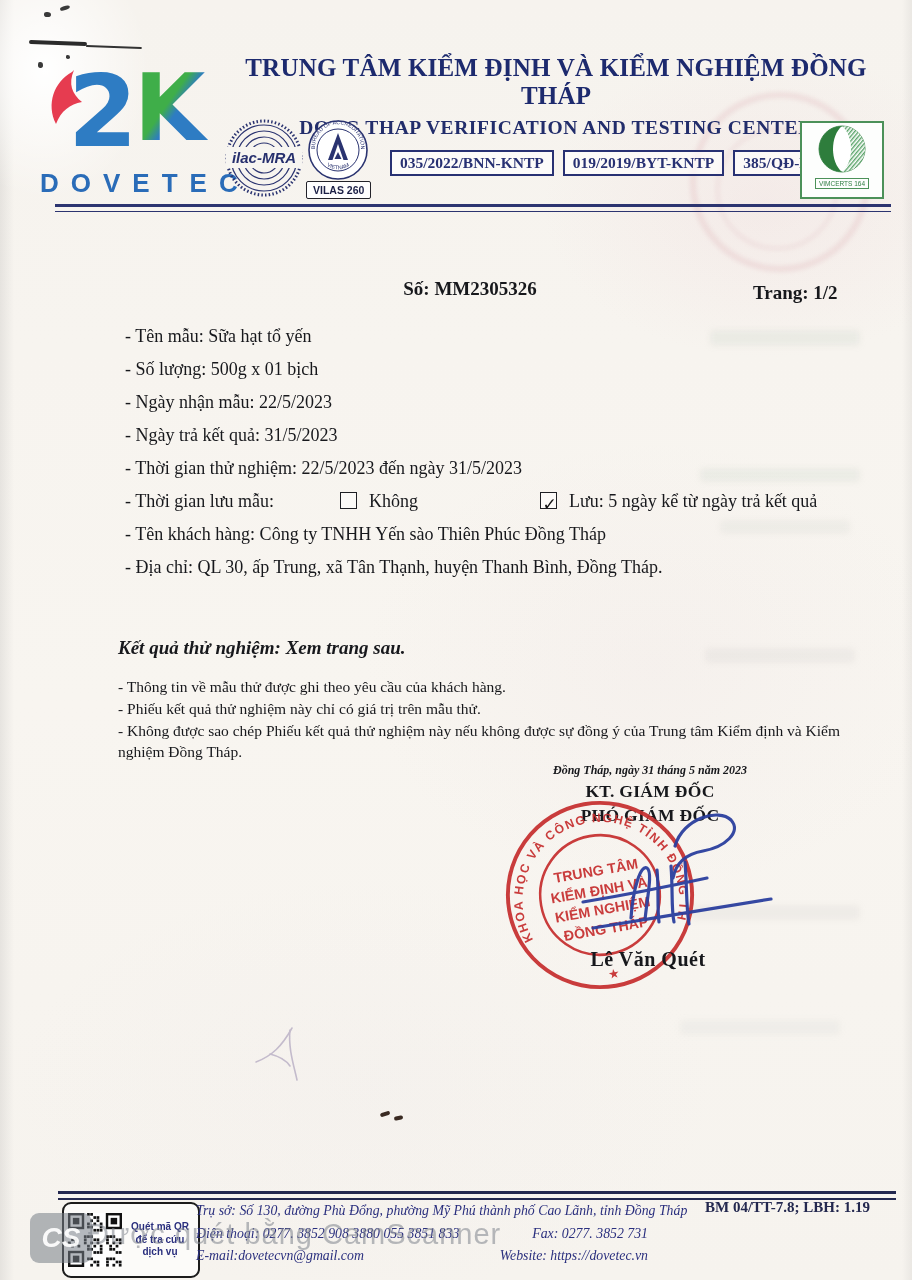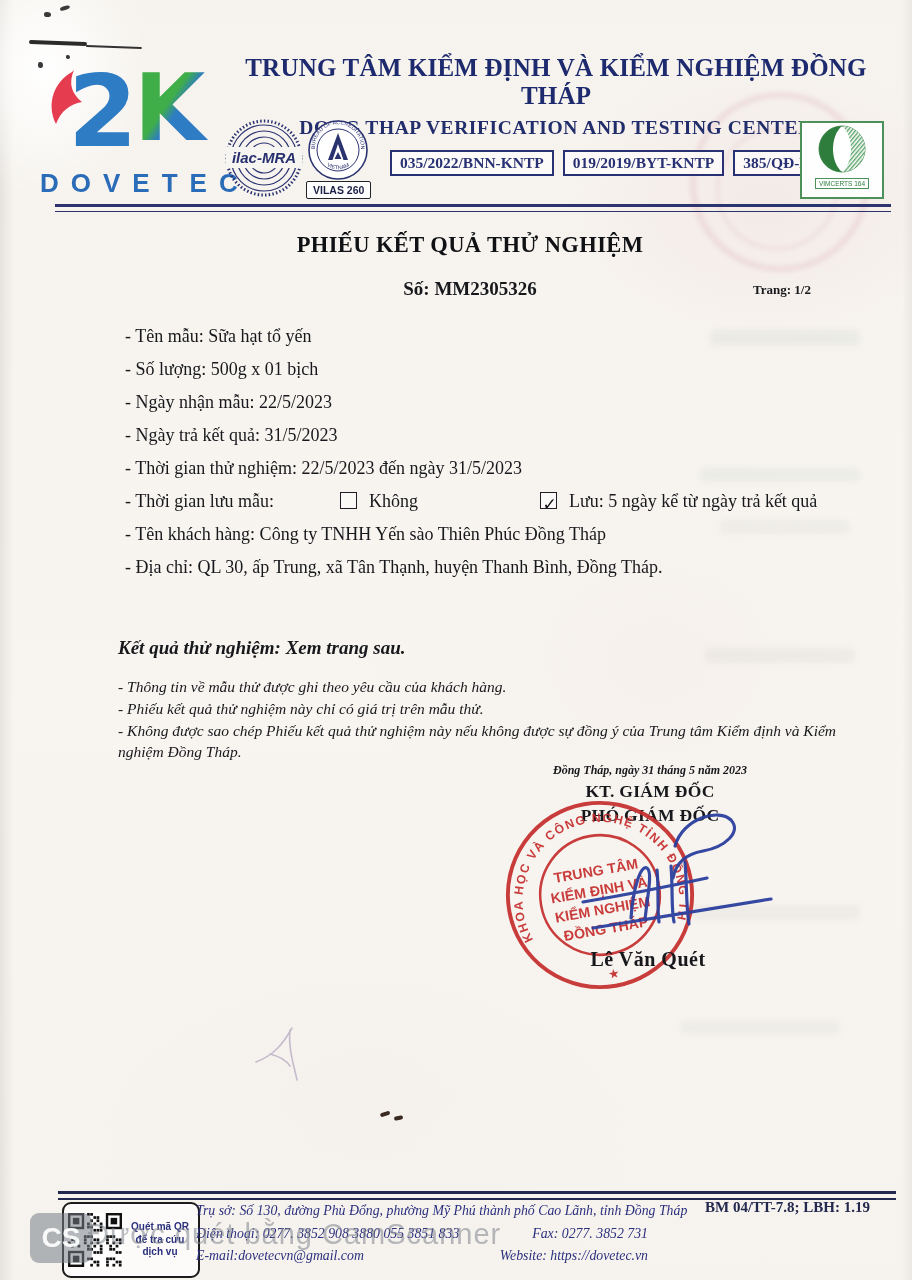--- a/index.html
+++ b/index.html
@@ -36,31 +36,31 @@
              font-size:6.5px;color:#2f7d42;padding:0 3px;line-height:9px;margin-top:1px;}
   .rule-top{left:55px;top:204px;width:836px;height:4px;
             border-top:3px solid #2c3470;border-bottom:1.5px solid #2c3470;}
   .bleed-ring{border-radius:50%;filter:blur(2px);pointer-events:none;}
   .bleed1{left:690px;top:92px;width:168px;height:168px;border:6px solid rgba(201,118,134,.15);}
   .bleed2{left:716px;top:128px;width:116px;height:116px;border:3px solid rgba(201,118,134,.12);}
   
   .doc-title{left:30px;top:232px;width:880px;text-align:center;font-weight:bold;
              font-size:22.5px;color:#101114;letter-spacing:.4px;}
   .doc-number{left:30px;top:278px;width:880px;text-align:center;font-weight:bold;font-size:19px;}
-  .page-label{left:753px;top:282px;font-size:13px;font-weight:600;}
+  .page-label{left:753px;top:282px;font-size:19px;font-weight:600;}
   
   .fields{left:125px;top:320px;width:745px;font-size:18px;}
   .field-line{line-height:33px;white-space:nowrap;}
   .cb{display:inline-block;width:15px;height:15px;border:1.6px solid #1e1f24;
       vertical-align:-2px;margin-right:7px;position:relative;background:rgba(255,255,255,.5);}
   .cb.checked::after{content:"✓";position:absolute;top:-5px;left:1px;font-size:17px;color:#111;}
   .opt-no{margin-left:62px;}
   .opt-yes{margin-left:118px;}
   .result-note{left:118px;top:637px;font-weight:bold;font-style:italic;font-size:19px;}
-  .notes{left:118px;top:676px;width:758px;font-style:italic;font-size:15.5px;line-height:21.8px;}
+  .notes{left:118px;top:676px;width:758px;font-size:15.5px;line-height:21.8px;}
   
   .sig-block{left:430px;top:763px;width:440px;text-align:center;}
   .place-date{font-weight:bold;font-style:italic;font-size:12px;}
   .sig-title{font-weight:bold;font-size:17.5px;margin-top:3px;letter-spacing:.3px;}
   .stamp{left:502px;top:797px;width:196px;height:196px;transform:rotate(-10deg);opacity:.93;}
   .sig-svg{left:535px;top:806px;width:240px;height:150px;}
   .signer{left:478px;top:948px;width:340px;text-align:center;font-weight:bold;
           font-size:20px;letter-spacing:.5px;}
   
   .rule-bottom{left:58px;top:1191px;width:838px;height:4px;
@@ -71,21 +71,21 @@
   .qr-text{flex:1;text-align:center;font-family:"Liberation Sans",sans-serif;
            font-size:10px;line-height:12.5px;color:#2a2f7e;font-weight:bold;}
   .footer-info{left:196px;top:1200px;width:452px;font-style:italic;font-size:13.8px;
                color:#2a2f7e;line-height:22.5px;}
   .f-row{display:flex;justify-content:space-between;white-space:nowrap;}
   .form-code{left:705px;top:1199px;font-weight:bold;font-size:15px;color:#23284f;white-space:nowrap;}
   .wm-text{left:88px;top:1218px;font-family:"Liberation Sans",sans-serif;font-size:29px;
            color:rgba(125,132,141,.55);letter-spacing:1px;z-index:9;white-space:nowrap;text-align:right;}
   .wm-logo{left:30px;top:1213px;width:62px;height:50px;background:rgba(118,125,134,.55);
            border-radius:9px;color:rgba(255,255,255,.92);font-family:"Liberation Sans",sans-serif;
-           font-weight:bold;font-size:28px;display:flex;align-items:center;justify-content:center;z-index:9;}
+           font-weight:bold;font-size:28px;display:flex;align-items:center;justify-content:center;z-index:9;font-style:italic;}
   
   .torn{left:0;top:0;width:150px;height:200px;
         background:radial-gradient(ellipse at 30% 35%, #ffffff 0%, rgba(255,255,255,0) 70%);}
   .staple{left:29px;top:41px;width:58px;height:4px;background:#2b2b2b;border-radius:2px;
           transform:rotate(2deg);box-shadow:56px 2px 0 -1px #333;}
   .speck{background:#3a3a3a;border-radius:40% 60% 50% 50%;}
   .smudge{filter:blur(3px);pointer-events:none;border-radius:4px;}
   .dash{background:#3a2a22;border-radius:2px;}
   .pen-mark{left:250px;top:1024px;width:56px;height:60px;opacity:.4;}
 </style>
@@ -190,21 +190,20 @@
       <circle cx="27" cy="14" r="3.2" fill="#ffffff"></circle>
       <rect x="25.4" y="17" width="3.2" height="16" rx="1.5" fill="#ffffff"></rect>
       <path d="M26,20 C21,21 19,25 19,28 C23,27 26,24 26,20 Z" fill="#ffffff"></path>
       <path d="M29,20 C34,21 36,25 36,28 C32,27 29,24 29,20 Z" fill="#ffffff"></path>
     </svg>
     <div class="vim-label">VIMCERTS 164</div>
   </div>
 
   <div class="abs rule-top"></div>
 
-  <div class="abs doc-title">PHIẾU KẾT QUẢ THỬ NGHIỆM</div>
   <div class="abs doc-number">Số: MM2305326</div>
   <div class="abs page-label">Trang: 1/2</div>
 
   <div class="abs fields">
     <div>
 
         <div class="field-line">- Tên mẫu: Sữa hạt tổ yến</div>
 
         <div class="field-line">- Số lượng: 500g x 01 bịch</div>
 

